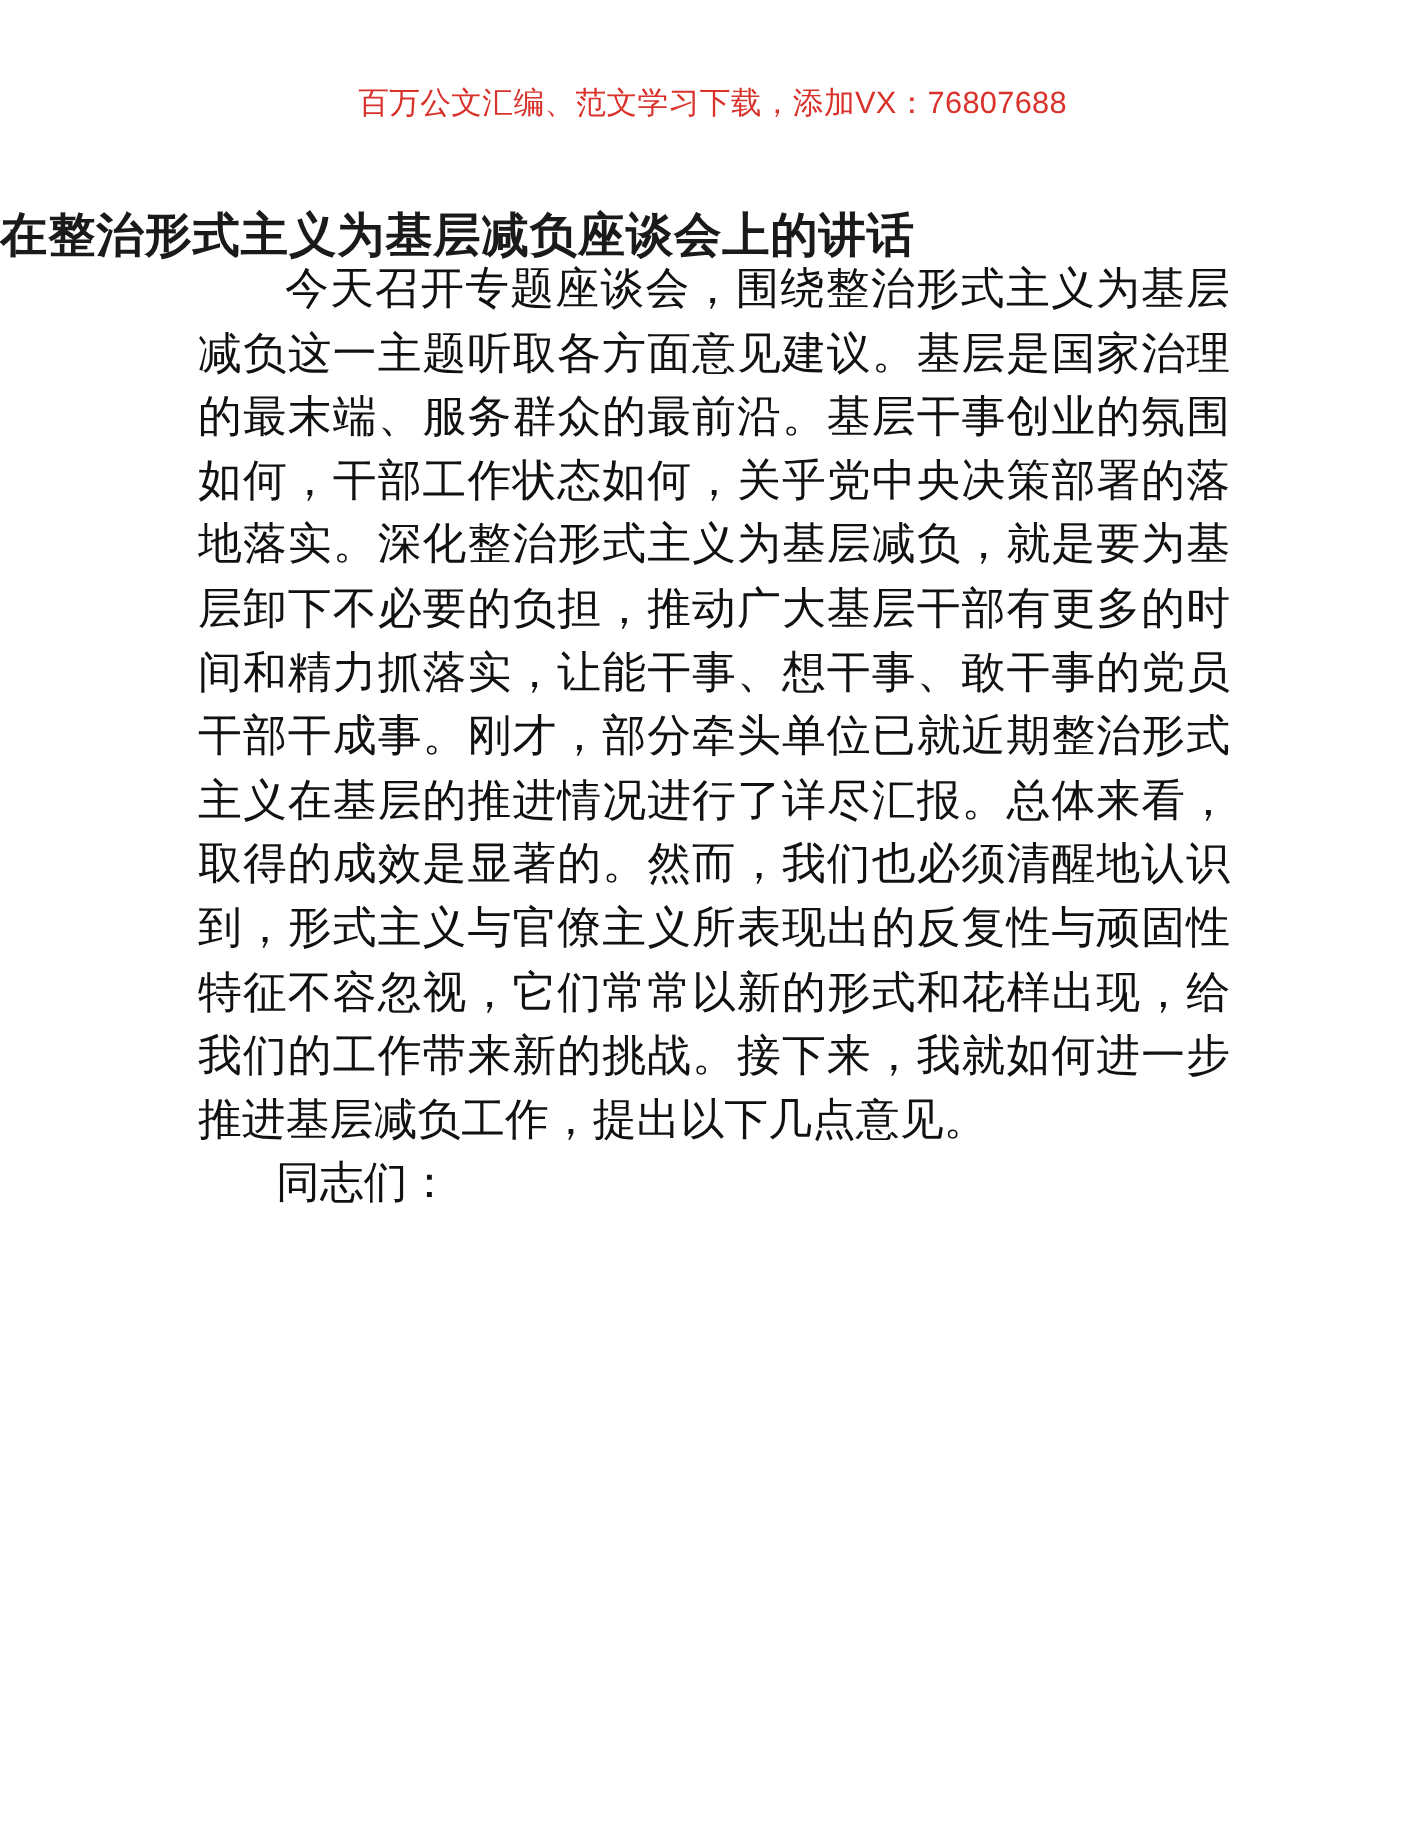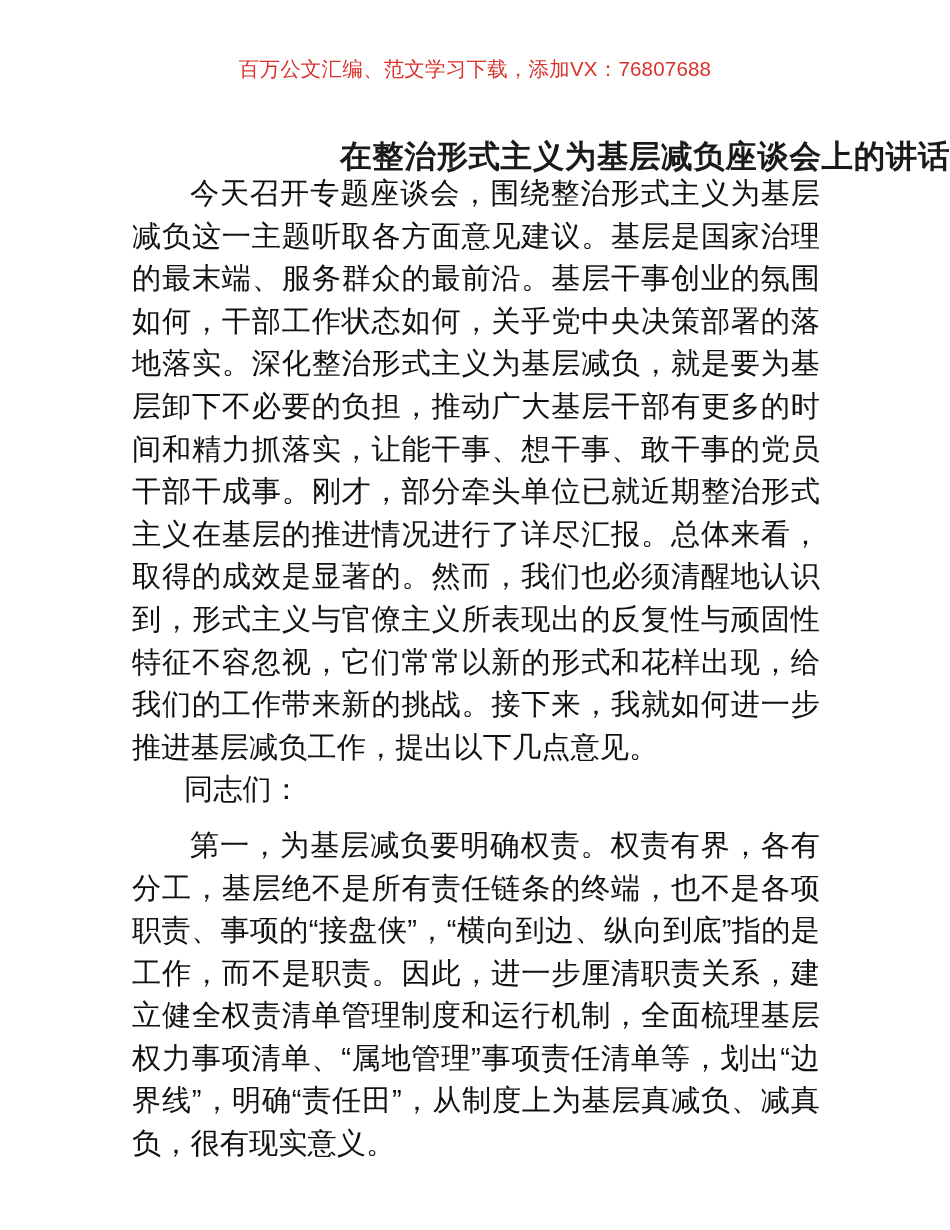--- a/index.html
+++ b/index.html
@@ -39,21 +39,21 @@
     white-space: nowrap;
     font-family: "Liberation Sans", "DejaVu Sans", sans-serif;
   }
 
   
   .doc-title {
     position: absolute;
     top: 113px;
     left: 0;
     width: 950px;
-    text-align: right;
+    text-align: left;
     font-size: 31.5px;
     line-height: 44px;
     font-weight: 700;
     letter-spacing: 0.6px;
     color: #1a1a1a;
     white-space: nowrap;
   }
 
   
   .body-block {
@@ -96,17 +96,16 @@
   <div class="watermark">百万公文汇编、范文学习下载，添加VX：76807688</div>
 
   <h1 class="doc-title">在整治形式主义为基层减负座谈会上的讲话</h1>
 
   <div class="body-block">
 
     <p class="para indent">今天召开专题座谈会，围绕整治形式主义为基层减负这一主题听取各方面意见建议。基层是国家治理的最末端、服务群众的最前沿。基层干事创业的氛围如何，干部工作状态如何，关乎党中央决策部署的落地落实。深化整治形式主义为基层减负，就是要为基层卸下不必要的负担，推动广大基层干部有更多的时间和精力抓落实，让能干事、想干事、敢干事的党员干部干成事。刚才，部分牵头单位已就近期整治形式主义在基层的推进情况进行了详尽汇报。总体来看，取得的成效是显著的。然而，我们也必须清醒地认识到，形式主义与官僚主义所表现出的反复性与顽固性特征不容忽视，它们常常以新的形式和花样出现，给我们的工作带来新的挑战。接下来，我就如何进一步推进基层减负工作，提出以下几点意见。</p>
 
     <p class="para salutation">同志们：</p>
 
-    <p class="para indent">第一，为基层减负要明确权责。权责有界，各有分工，基层绝不是所有责任链条的终端，也不是各项职责、事项的“接盘侠”，“横向到边、纵向到底”指的是工作，而不是职责。因此，进一步厘清职责关系，建立健全权责清单管理制度和运行机制，全面梳理基层权力事项清单、“属地管理”事项责任清单等，划出“边界线”，明确“责任田”，从制度上为基层真减负、减真负，很有现实意义。</p>
 
   </div>
 
 </div>
 
 </body></html>

